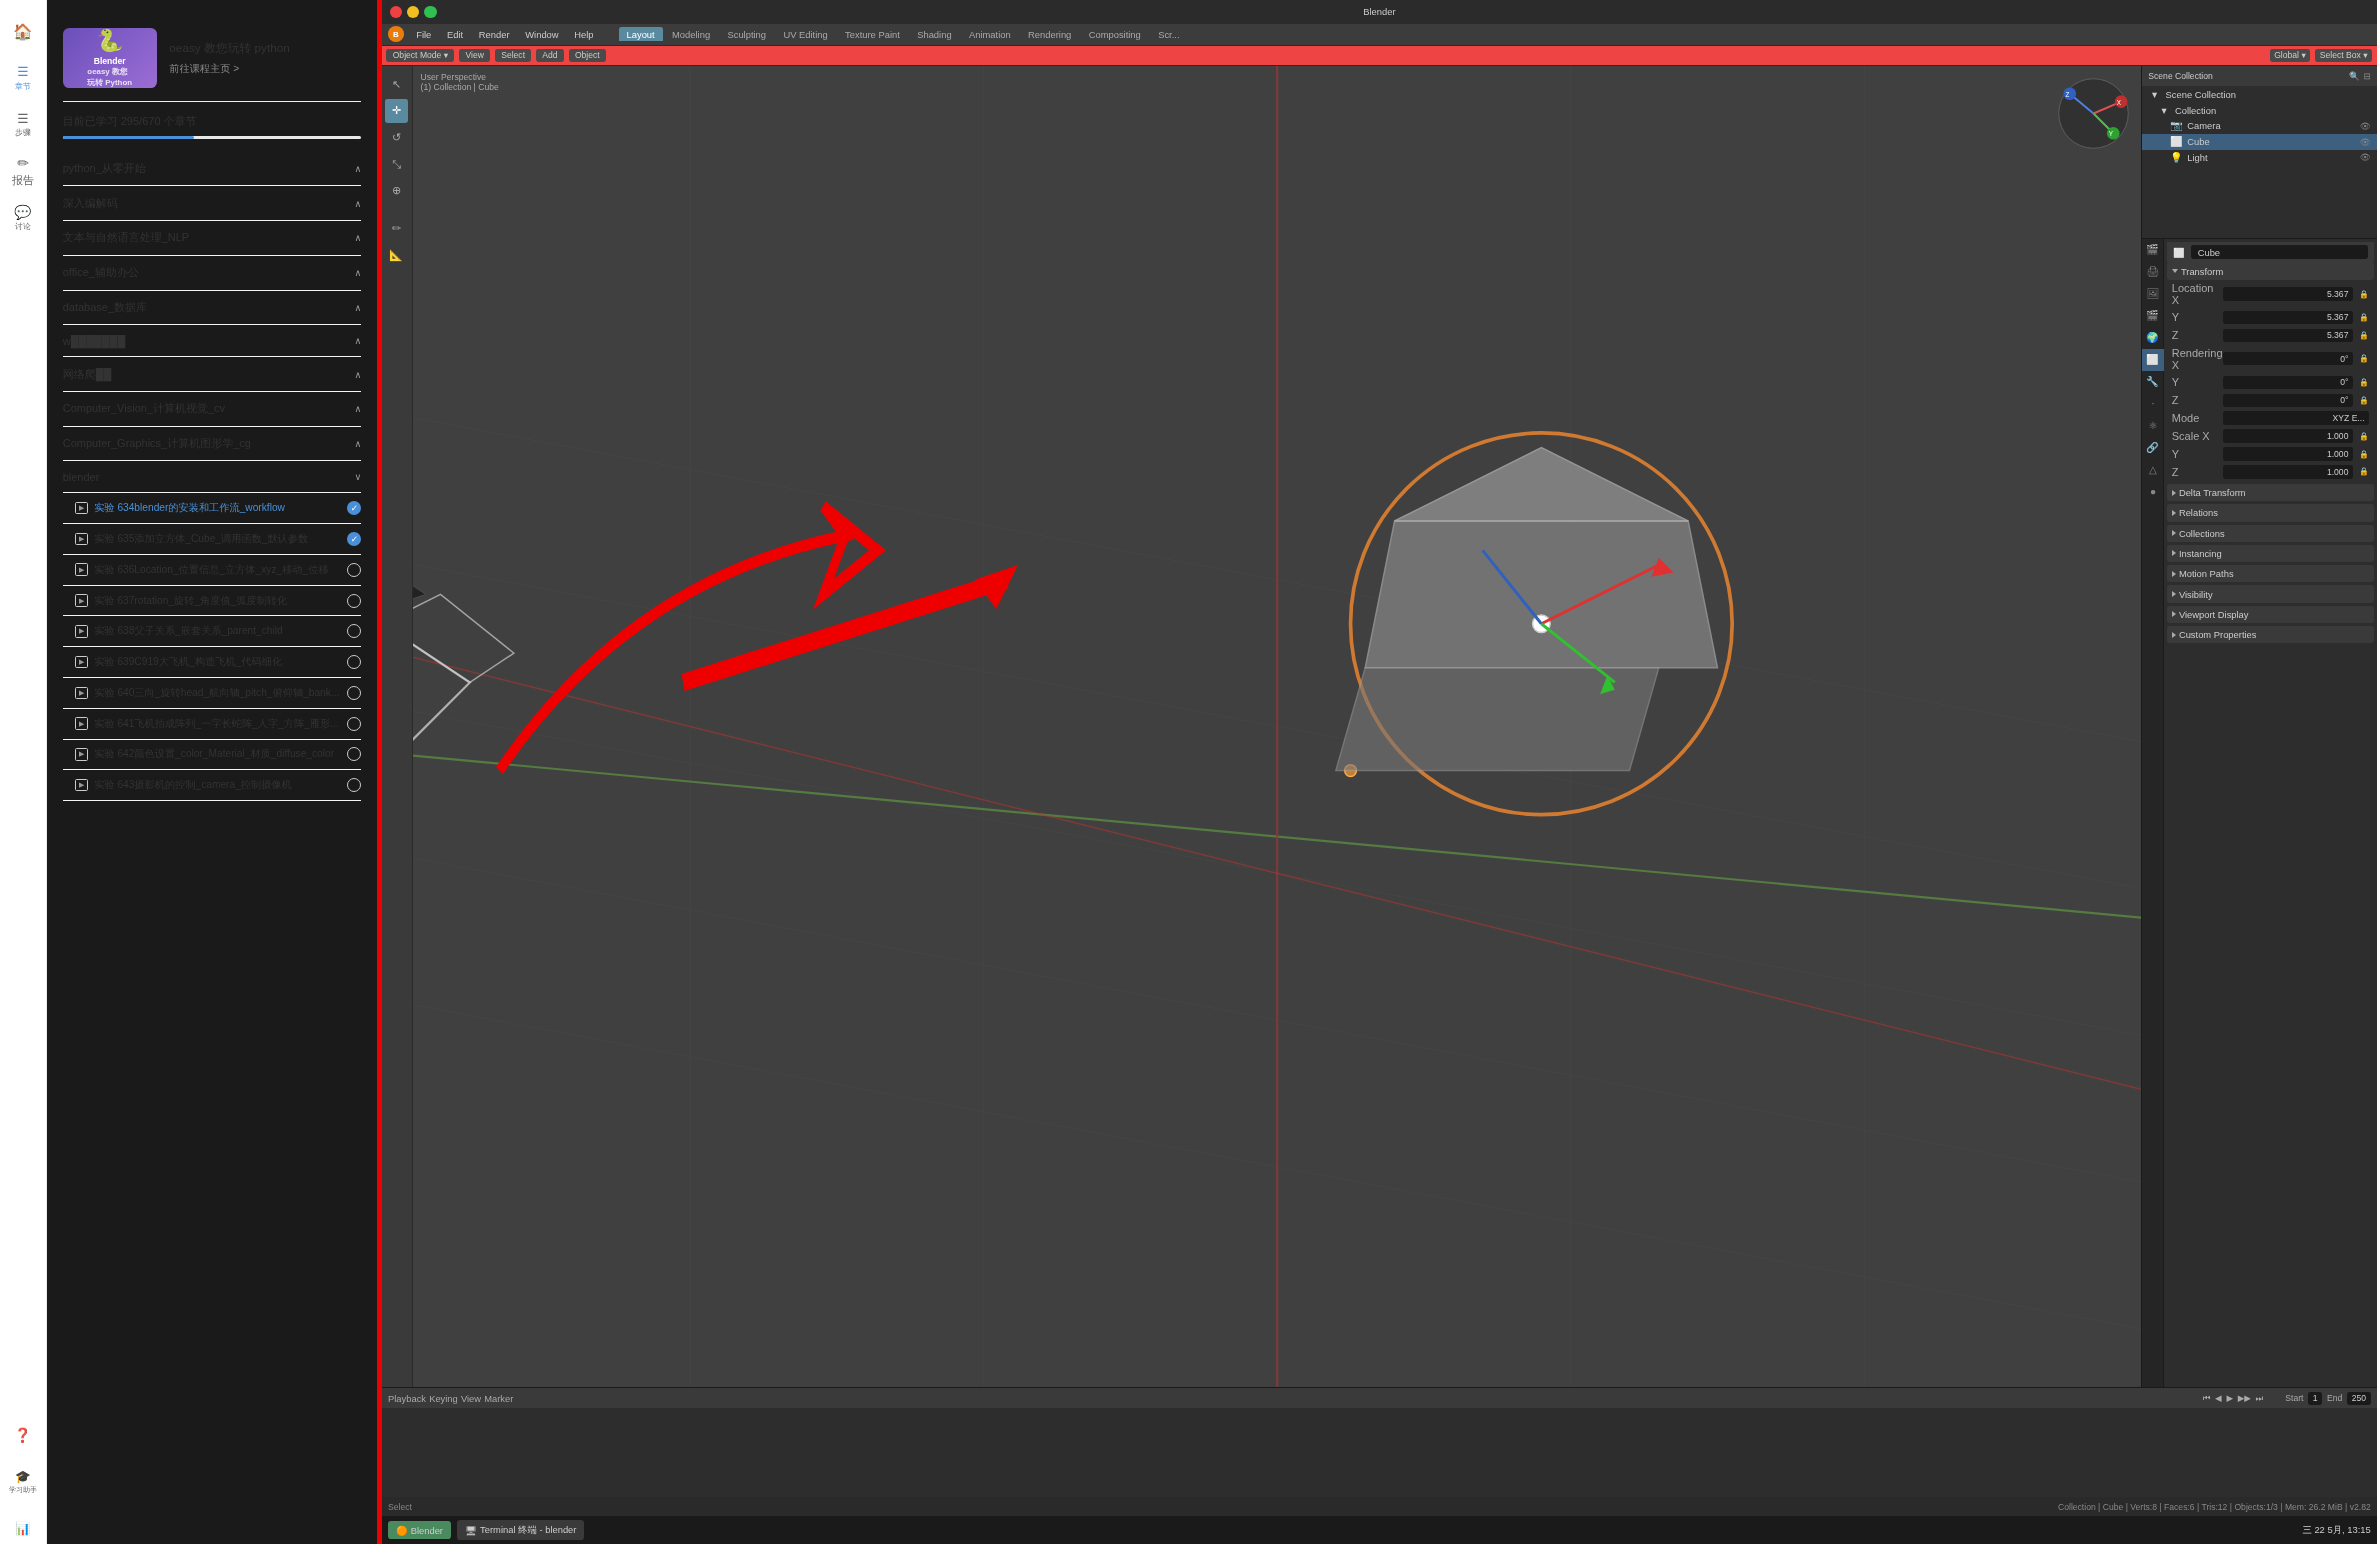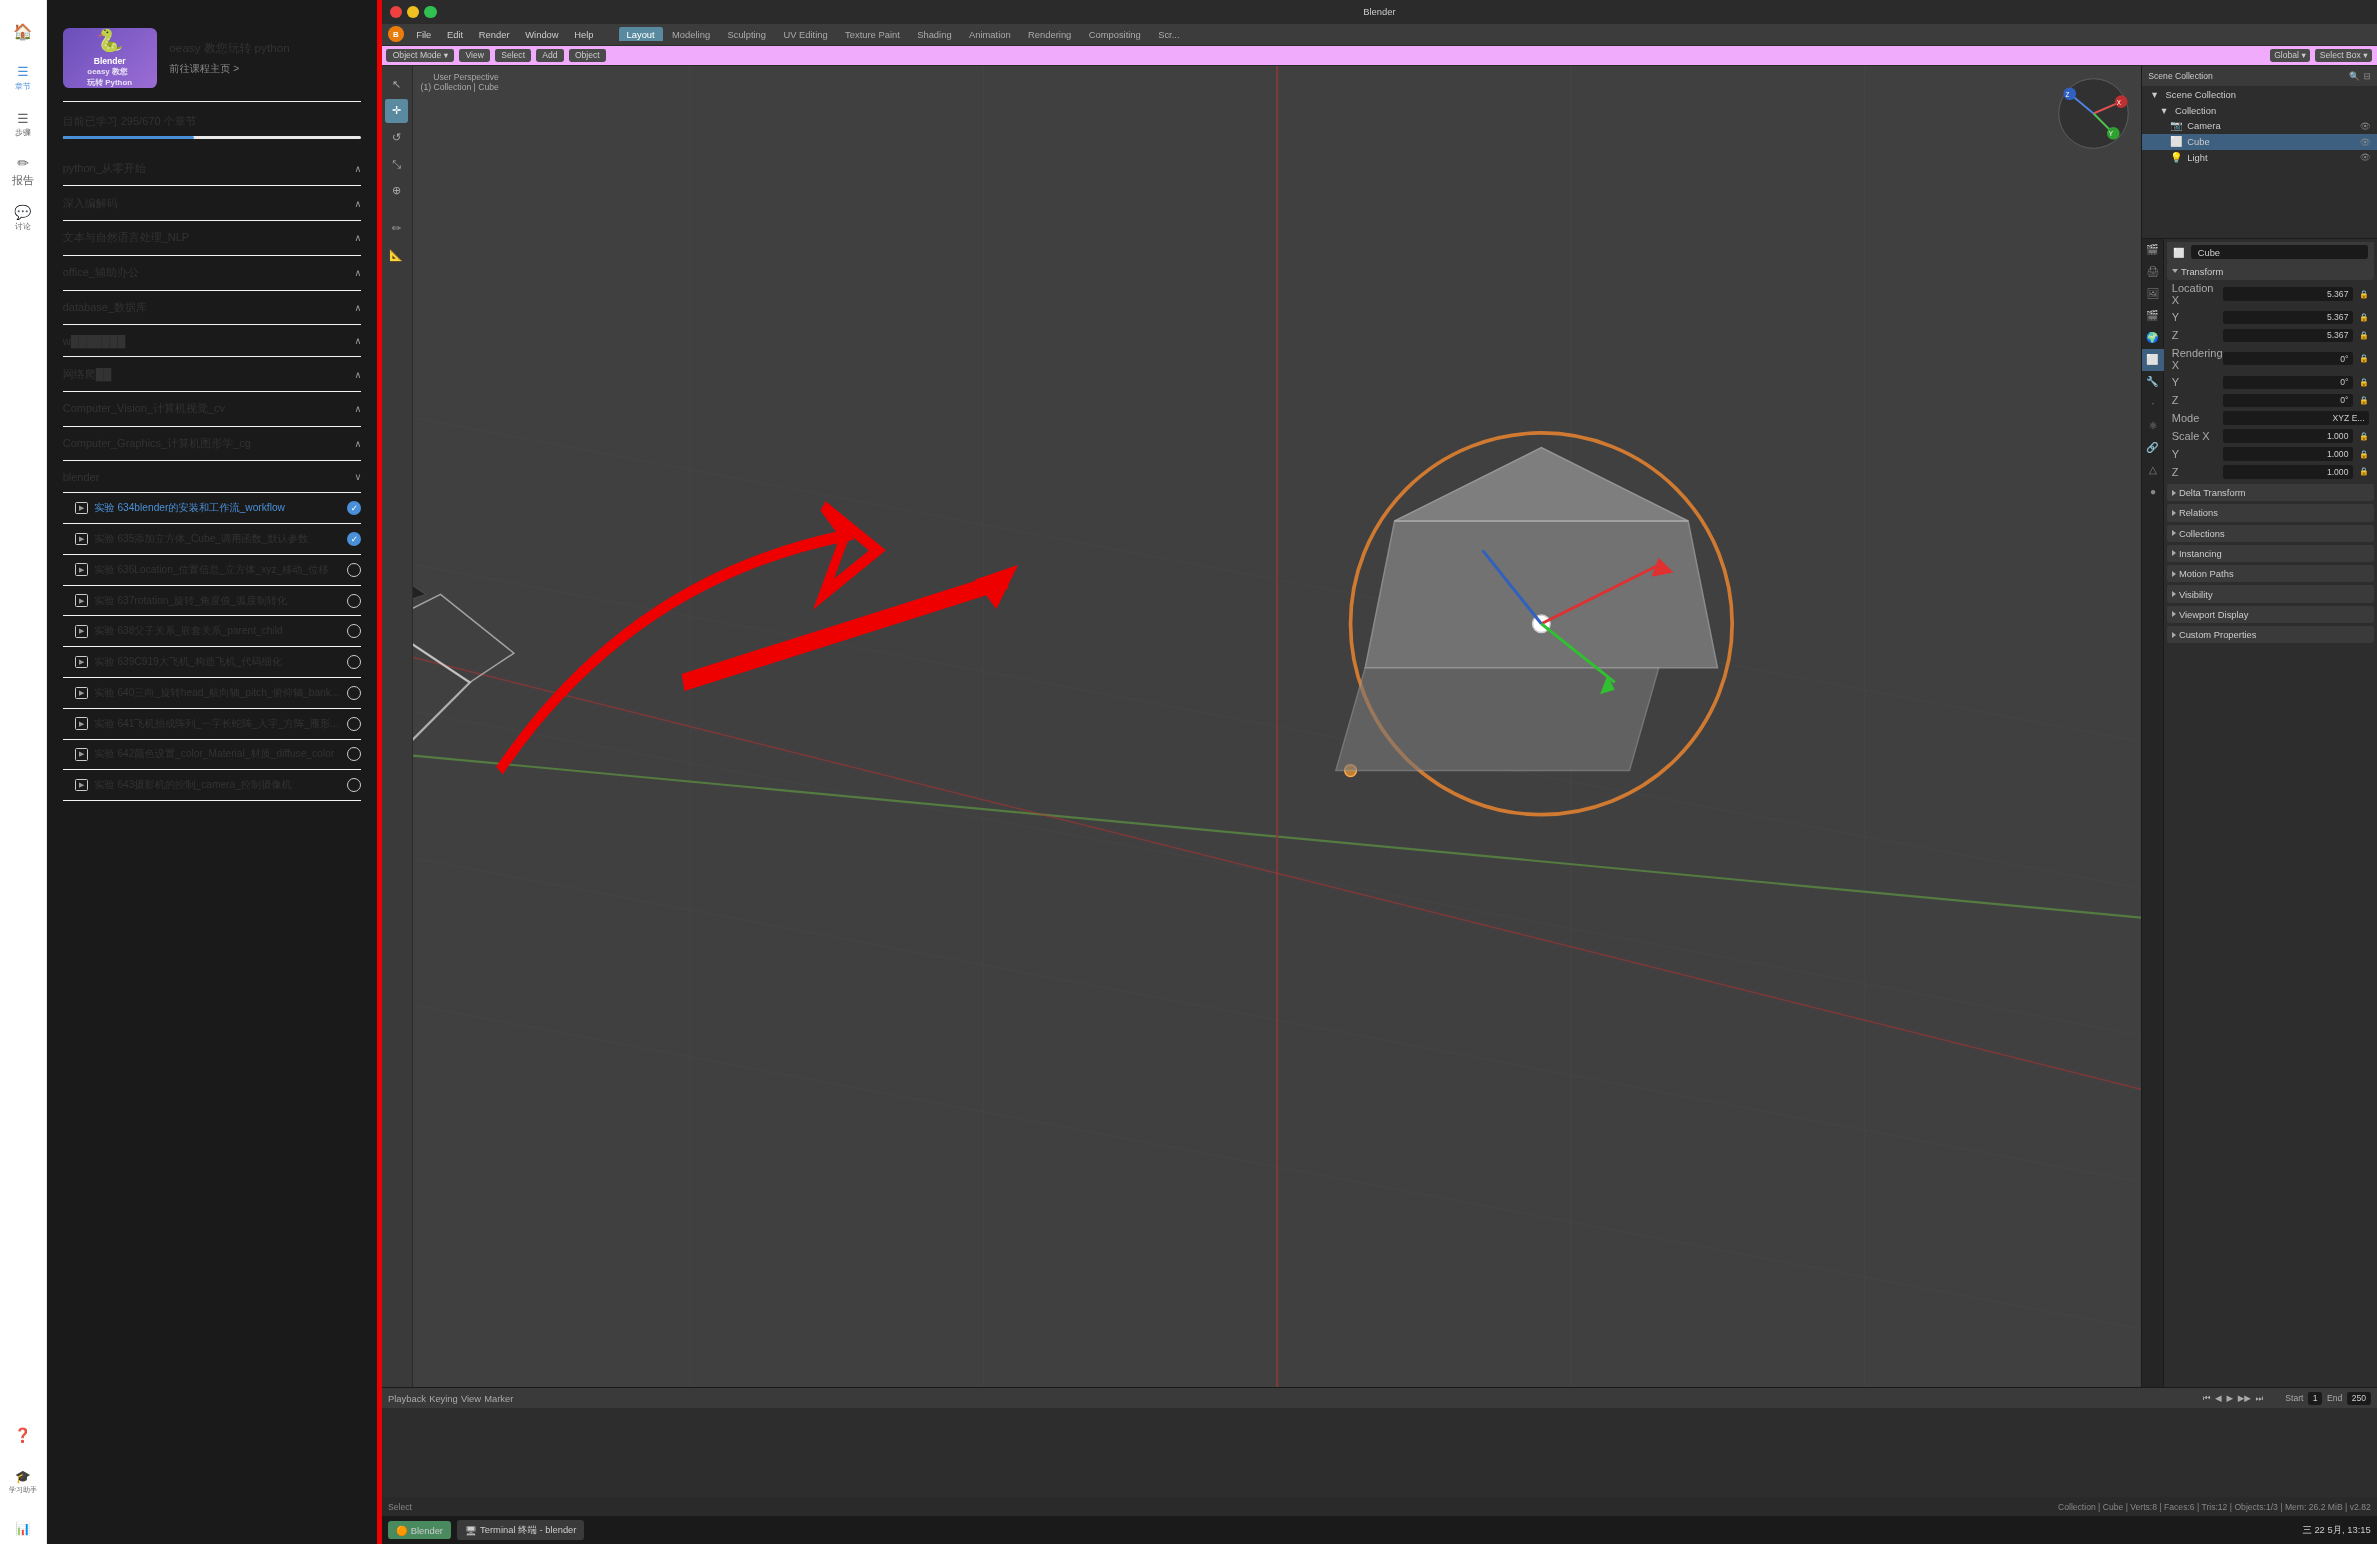--- a/index.html
+++ b/index.html
@@ -215,21 +215,21 @@
       border-radius: 2.4px 2.4px 0 0;
     }
 
     .workspace-tab.active {
       background: #5a8a9f;
       color: white;
     }
 
     .blender-toolbar {
       height: 20.4px;
-      background: #f0abfc;
+      background: #ef4444;
       display: flex;
       align-items: center;
       padding: 0 4.7px;
       gap: 4.7px;
       border-bottom: 0.8px solid #2a2a2a;
     }
 
     .toolbar-item {
       padding: 1.6px 6.3px;
       color: #ccc;
@@ -249,21 +249,20 @@
       color: #ccc;
       font-size: 8.6px;
       cursor: pointer;
     }
 
     .viewport-area {
       flex: 1;
       position: relative;
       background: #404040;
       overflow: hidden;
-      text-align: right;
     }
 
     
     .viewport-bg {
       width: 100%;
       height: 100%;
       position: absolute;
       top: 0; left: 0;
     }
 

